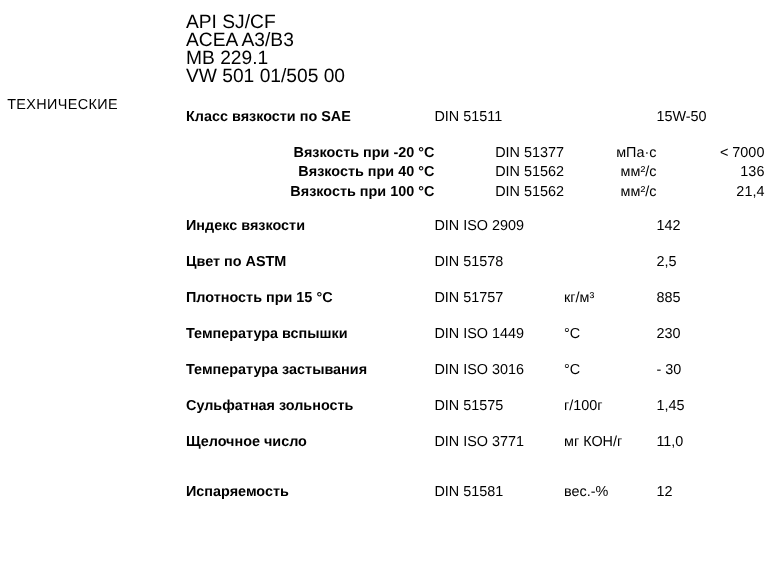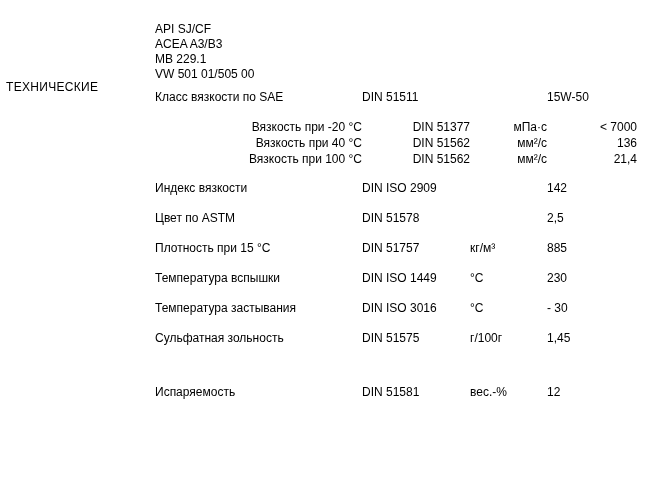--- a/index.html
+++ b/index.html
@@ -18,23 +18,23 @@
   }
   .sheet {
     position: relative;
     width: 650px;
     height: 483px;
   }
   
   .standards {
     position: absolute;
     left: 155px;
-    top: 22px;
+    top: 11px;
     line-height: 15px;
-    font-size: 12px;
+    font-size: 16px;
   }
   .standards div {
     white-space: nowrap;
   }
   
   .section-title {
     position: absolute;
     left: 6px;
     top: 80px;
     font-size: 12px;
@@ -50,21 +50,21 @@
     top: 90px;
     border-collapse: collapse;
     font-size: 12px;
   }
   table.specs td {
     padding: 0;
     vertical-align: top;
     white-space: nowrap;
     line-height: 14px;
   }
-  td.c-name  { width: 207px; }
+  td.c-name  { width: 207px; font-weight: bold; }
   td.c-norm  { width: 108px; margin-top: 24px; }
   td.c-unit  { width: 77px; }
   td.c-val   { width: 90px; }
   tr.spacer-md td { height: 13px; }
   tr.spacer-lg td { height: 24px; }
   tr.row td { height: 17px; }
   tr.row-tight td { height: 16px; text-align: right; }
   .underline { }
 </style>
 </head>
@@ -170,20 +170,26 @@
       <tr class="row">
         <td class="c-name">Сульфатная зольность</td>
         <td class="c-norm">DIN 51575</td>
         <td class="c-unit">г/100г</td>
         <td class="c-val">1,45</td>
       </tr>
       <tr class="spacer-md">
           <td colspan="4"></td>
         </tr>
 
+      <tr class="row">
+        <td class="c-name">Щелочное число</td>
+        <td class="c-norm">DIN ISO 3771</td>
+        <td class="c-unit">мг КОН/г</td>
+        <td class="c-val">11,0</td>
+      </tr>
       <tr class="spacer-lg">
           <td colspan="4"></td>
         </tr>
 
       <tr class="row">
         <td class="c-name">Испаряемость</td>
         <td class="c-norm">DIN 51581</td>
         <td class="c-unit underline">вес.-%</td>
         <td class="c-val">12</td>
       </tr>

